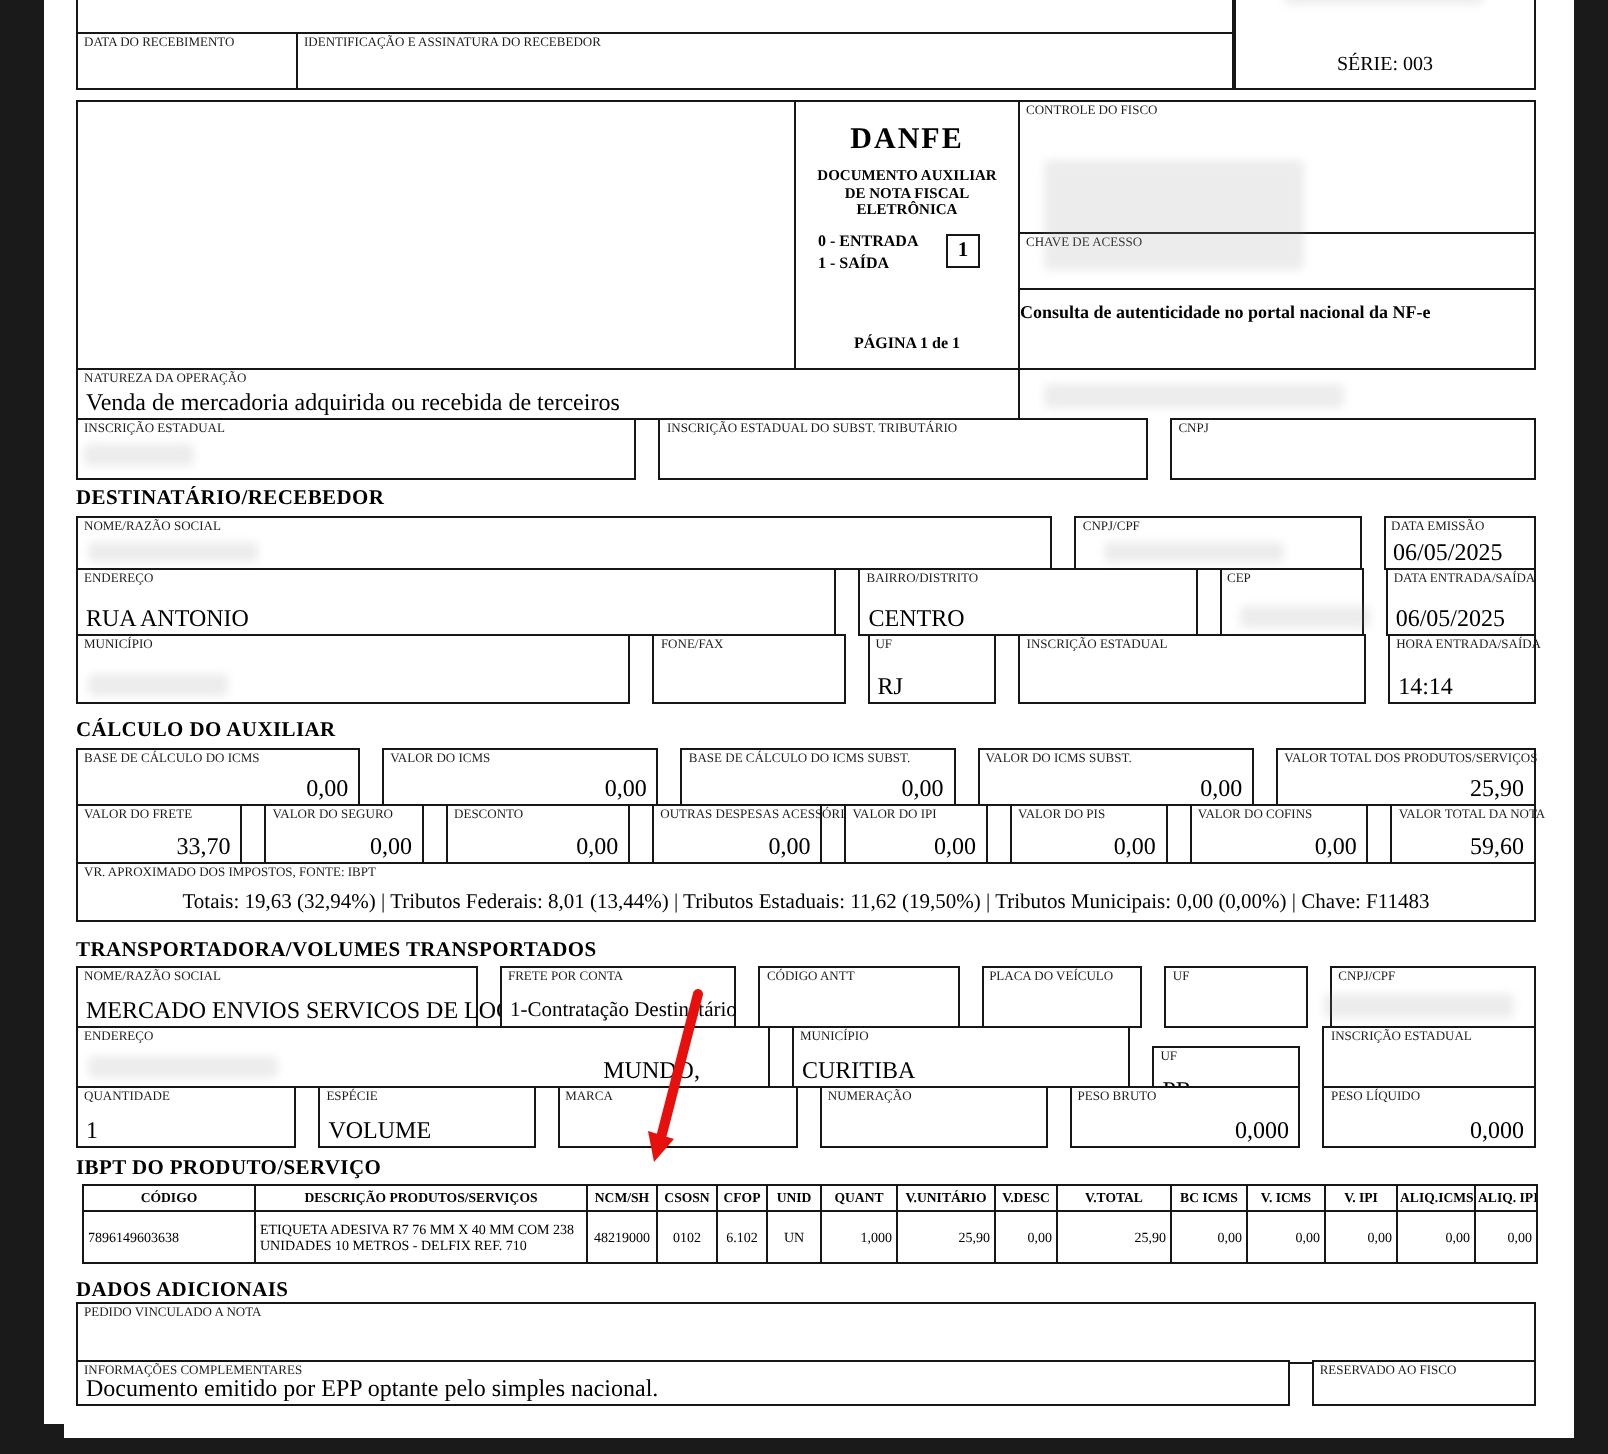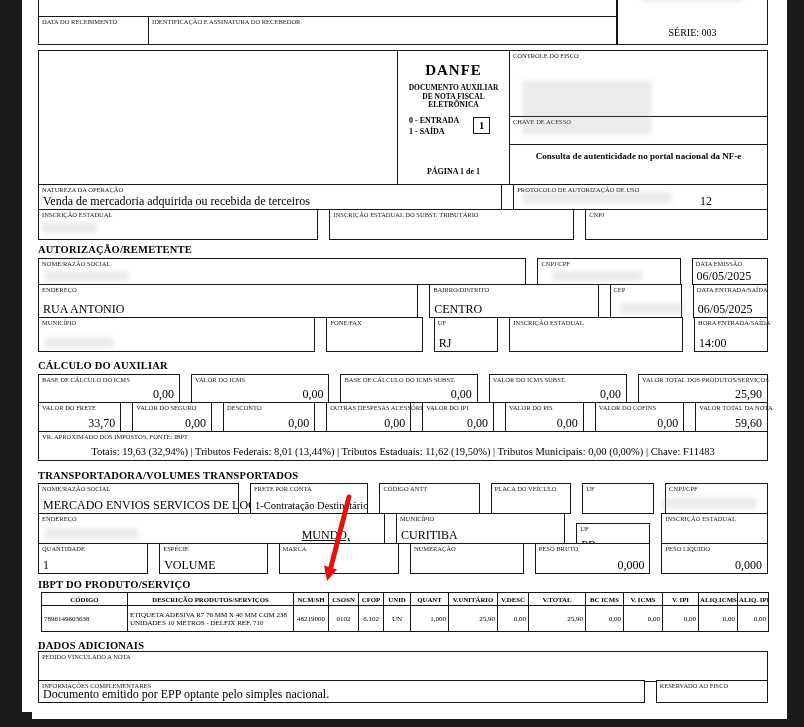--- a/index.html
+++ b/index.html
@@ -36,21 +36,21 @@
   .danfe-box { text-align:center; }
   .danfe-title { font-weight:bold; font-size:15px; margin-top:11px; letter-spacing:1px; }
   .danfe-sub { font-weight:bold; font-size:7.5px; line-height:8.5px; margin-top:5px; }
   .tipo-wrap { position:absolute; left:11px; top:64px; text-align:left; font-weight:bold; font-size:8px; line-height:11px; }
   .tipo-box {
     position:absolute; left:75px; top:66px; width:17px; height:17px;
     border:1px solid #161616; text-align:center; font-weight:bold; font-size:10.5px; line-height:16px;
   }
   .pagina { position:absolute; bottom:8px; width:100%; font-size:8px; font-weight:bold; text-align:center; }
   .serie { position:absolute; bottom:6px; width:100%; text-align:center; font-size:10px; }
-  .consulta { position:absolute; top:6px; left:0; width:100%; text-align:center; font-weight:bold; font-size:9px; line-height:11px; }
+  .consulta { position:absolute; top:6px; left:0; width:100%; font-weight:bold; font-size:9px; line-height:11px; }
   .ibpt-val { position:absolute; bottom:3px; left:0; width:100%; text-align:center; font-size:10.5px; white-space:nowrap; }
   table.prod { border-collapse:collapse; table-layout:fixed; width:727px; }
   table.prod th, table.prod td { border:1px solid #161616; overflow:hidden; }
   table.prod th { font-size:6.8px; font-weight:bold; padding:1px 1px; height:13px; text-align:center; white-space:nowrap; }
   table.prod td { font-size:7px; padding:1px 2px; height:26px; vertical-align:middle; }
   td.c { text-align:center; } td.r { text-align:right; } td.l { text-align:left; }
   .sm { position:absolute; background:#9a9a9a; opacity:.18; filter:blur(2px); border-radius:3px; }
   .dark-corner { position:absolute; background:#1a1a1a; }
 </style>
 </head>
@@ -100,39 +100,35 @@
     <div class="consulta">
       <div>Consulta de autenticidade no portal nacional da NF-e</div>
     </div>
   </div>
 
   <div class="row" style="left:16px; top:184px; width:730px; height:26px;">
     <div class="cell" style="width:472px;">
       <span class="lbl">NATUREZA DA OPERAÇÃO</span>
       <span class="val">Venda de mercadoria adquirida ou recebida de terceiros</span>
     </div>
-    <div class="cell" style="width:259px;">
-      <span class="lbl">PROTOCOLO DE AUTORIZAÇÃO DE USO</span>
-      <span class="val" style="left:auto; right:55px;">12</span>
-    </div>
   </div>
 
   <div class="row" style="left:16px; top:209px; width:730px; height:31px;">
     <div class="cell" style="width:290px;">
       <span class="lbl">INSCRIÇÃO ESTADUAL</span>
     </div>
     <div class="cell" style="width:253px;">
       <span class="lbl">INSCRIÇÃO ESTADUAL DO SUBST. TRIBUTÁRIO</span>
     </div>
     <div class="cell" style="width:189px;">
       <span class="lbl">CNPJ</span>
     </div>
   </div>
 
-  <div class="sec-title" style="top:244px;">AUTORIZAÇÃO/REMETENTE</div>
+  <div class="sec-title" style="top:244px;">DESTINATÁRIO/RECEBEDOR</div>
 
   <div class="row" style="left:16px; top:258px; width:730px; height:27px;">
     <div class="cell" style="width:505px;">
       <span class="lbl">NOME/RAZÃO SOCIAL</span>
     </div>
     <div class="cell" style="width:148px;">
       <span class="lbl">CNPJ/CPF</span>
     </div>
     <div class="cell" style="width:79px;">
       <span class="lbl">DATA EMISSÃO</span>
@@ -167,21 +163,21 @@
     </div>
     <div class="cell" style="width:69px;">
       <span class="lbl">UF</span>
       <span class="val">RJ</span>
     </div>
     <div class="cell" style="width:186px;">
       <span class="lbl">INSCRIÇÃO ESTADUAL</span>
     </div>
     <div class="cell" style="width:79px;">
       <span class="lbl">HORA ENTRADA/SAÍDA</span>
-      <span class="val">14:00</span>
+      <span class="val">14:14</span>
     </div>
   </div>
 
   <div class="sec-title" style="top:360px;">CÁLCULO DO AUXILIAR</div>
 
   <div class="row" style="left:16px; top:374px; width:730px; height:29px;">
     <div class="cell" style="width:152px;">
       <span class="lbl">BASE DE CÁLCULO DO ICMS</span>
       <span class="val num">0,00</span>
     </div>
@@ -266,21 +262,21 @@
       <span class="lbl">UF</span>
     </div>
     <div class="cell" style="width:112px;">
       <span class="lbl">CNPJ/CPF</span>
     </div>
   </div>
 
   <div class="row" style="left:16px; top:513px; width:730px; height:31px;">
     <div class="cell" style="width:365px;">
       <span class="lbl">ENDEREÇO</span>
-      <span class="val" style="left:auto; right:34px;text-decoration:underline;">MUNDO,</span>
+      <span class="val" style="left:auto; right:34px;">MUNDO,</span>
     </div>
     <div class="cell" style="width:178px;">
       <span class="lbl">MUNICÍPIO</span>
       <span class="val">CURITIBA</span>
     </div>
     <div class="cell" style="width:78px;margin-top:10px;">
       <span class="lbl">UF</span>
       <span class="val">PR</span>
     </div>
     <div class="cell" style="width:112px;">

